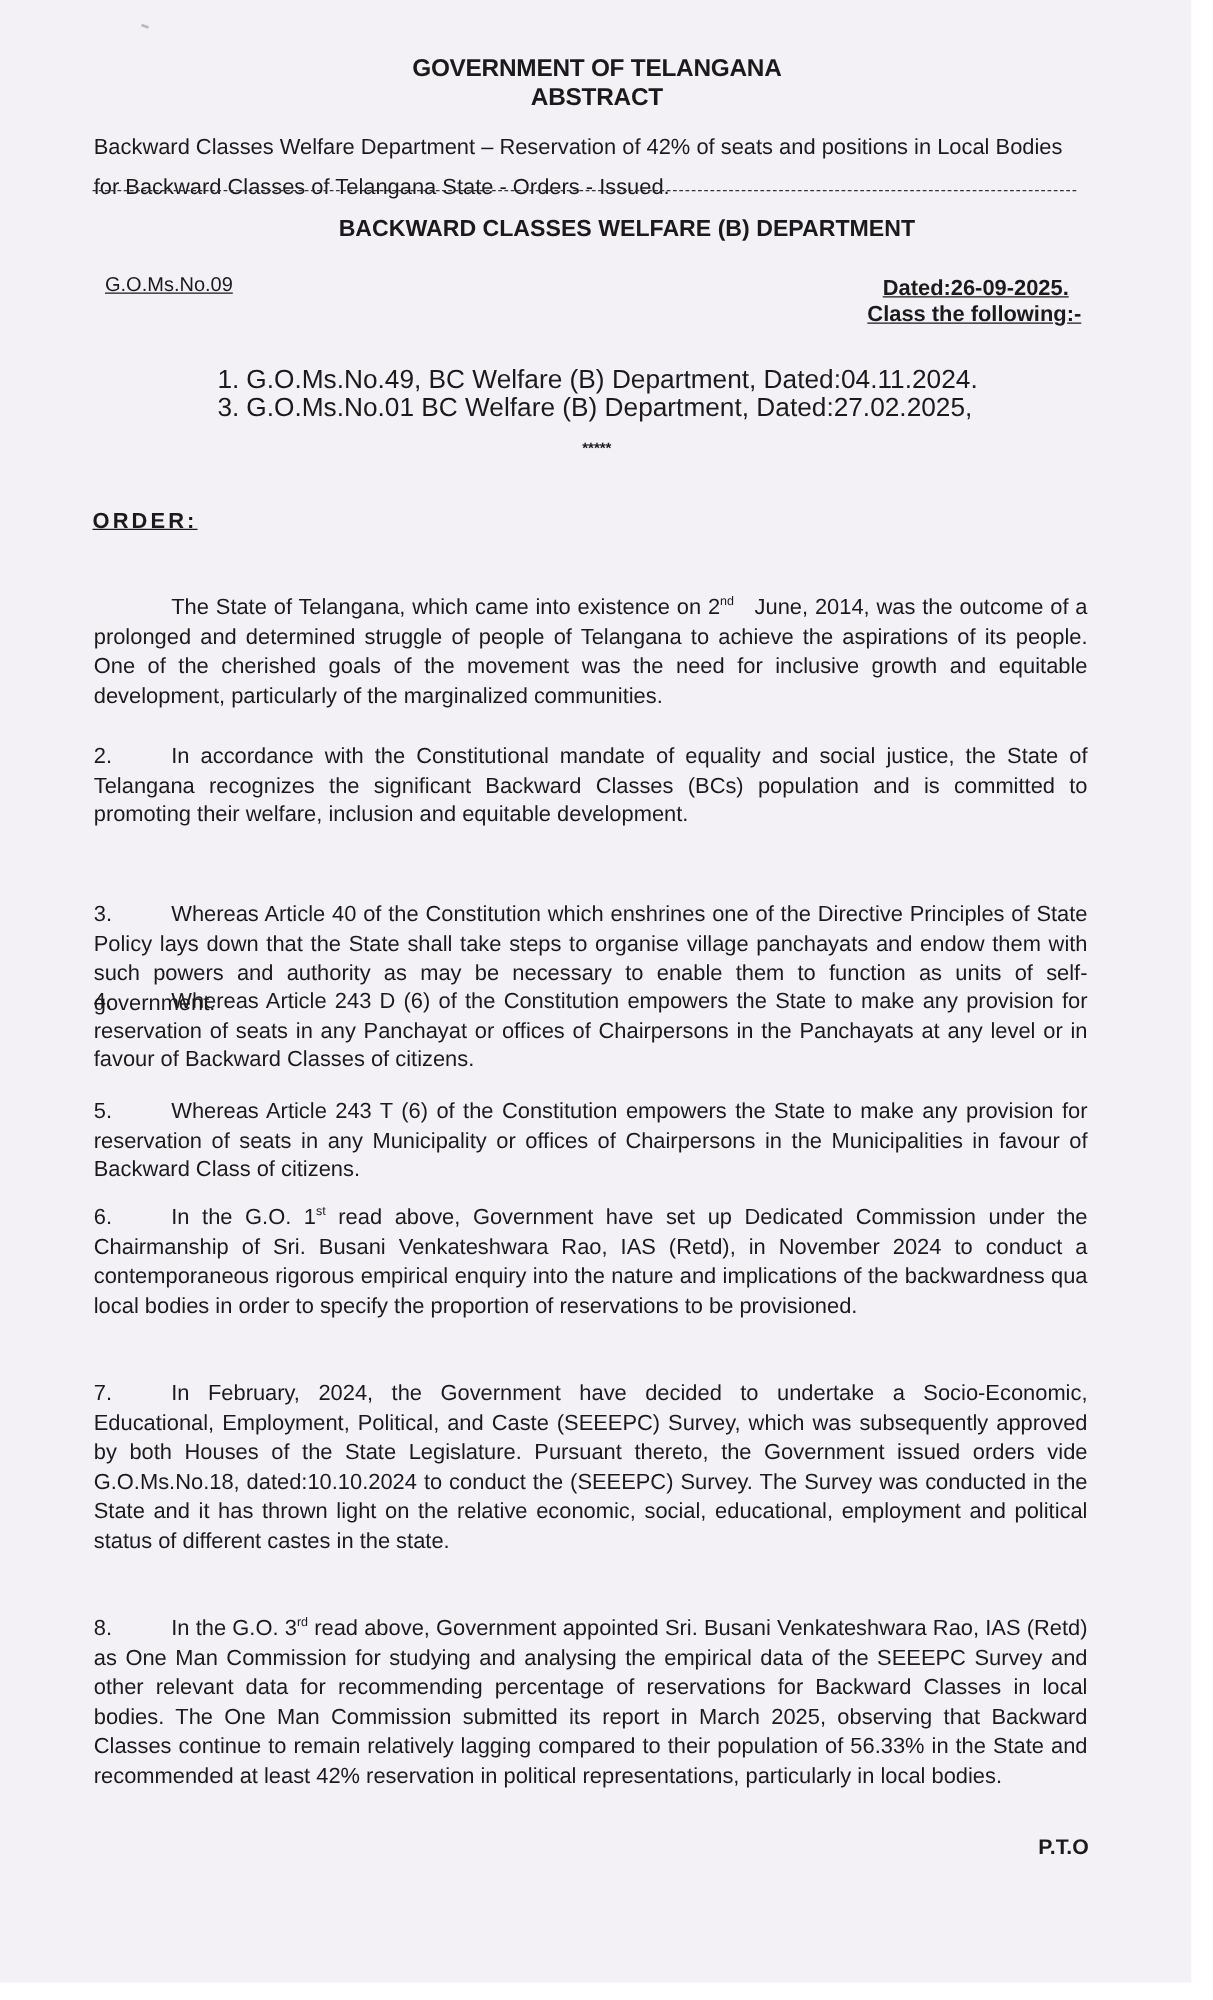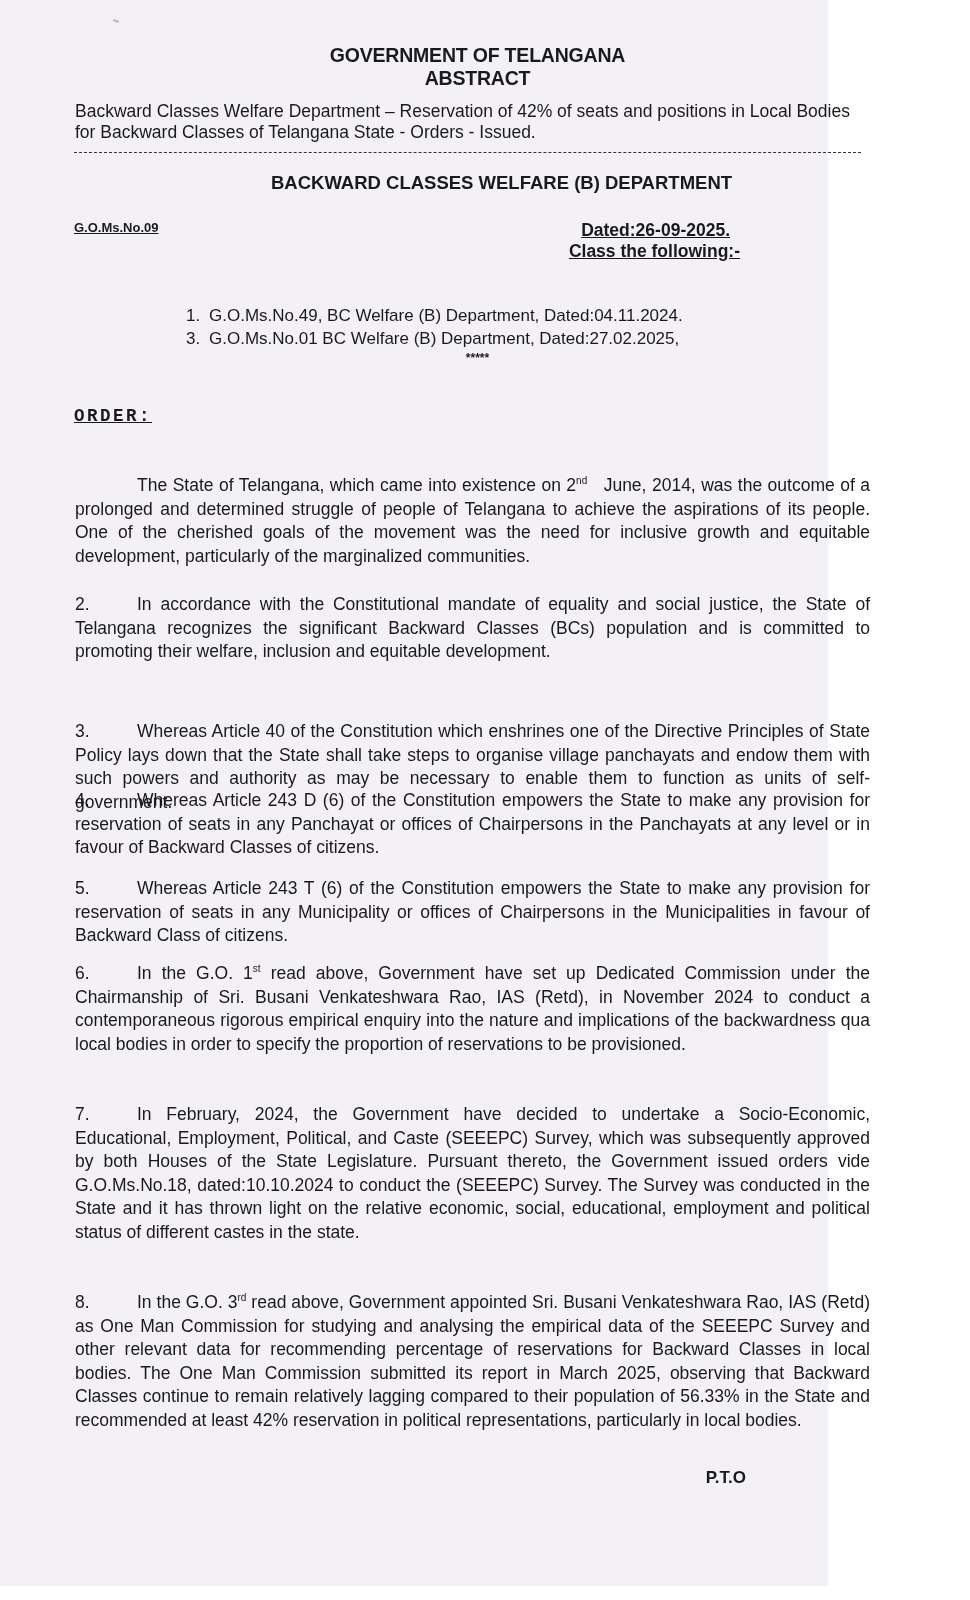--- a/index.html
+++ b/index.html
@@ -10,99 +10,98 @@
     body {
       width: 970px;
       height: 1600px;
       position: relative;
       overflow: hidden;
     }
     .page {
       position: absolute;
       left: 0;
       top: 0;
-      width: 828px;
+      width: 953px;
       height: 1586px;
       background: #f3f1f6;
       font-family: "Liberation Sans", sans-serif;
       color: #1a1a1a;
     }
     .abs { position: absolute; }
     .center-text { text-align: center; }
     .hdr {
       font-weight: bold;
       font-size: 19.5px;
       letter-spacing: -0.2px;
       left: 0; width: 955px;
     }
     .subject {
       left: 75px;
       width: 800px;
       font-size: 17.5px;
-      line-height: 21px;
+      line-height: 32px;
     }
     .dashes {
       left: 74px;
       width: 787px;
       top: 152px;
       height: 0;
       border-top: 1.5px dashed #333;
     }
     .dept {
       font-weight: bold;
       font-size: 18.5px;
       left: 0; width: 955px; margin-left: 24px;
     }
     .go-no {
-      font-weight: bold;
-      font-size: 13px;
+      font-weight: normal;
+      font-size: 16px;
       text-decoration: underline;
-      left: 74px;
+      left: 84px;
       top: 220px;
     }
     .dated {
       font-weight: bold;
       font-size: 17.5px;
       text-decoration: underline;
       right: 98px;
       top: 220px;
       text-align: right;
     }
     .read-following {
       font-weight: bold;
       font-size: 17.5px;
       text-decoration: underline;
       right: 88px;
       top: 241px;
     }
     .refs {
       left: 170px;
       top: 288px;
-      font-size: 17px;
+      font-size: 21px;
       line-height: 23px;
-      margin: 16px;
+      margin: 4px;
       padding: 0;
       list-style: none;
     }
     .refs li { white-space: nowrap; }
     .refs .num { display: inline-block; width: 23px; }
     .stars {
       left: 0; width: 955px;
       top: 351px;
       font-size: 12px;
       font-weight: bold;
     }
     .order-head {
       left: 74px;
       top: 406px;
       font-weight: bold;
       font-size: 17.5px;
       letter-spacing: 2.5px;
       text-decoration: underline;
-      font-family: Liberation Mono, monospace;
     }
     .para {
       left: 75px;
       width: 795px;
       font-size: 17.5px;
       line-height: 23.5px;
       text-align: justify;
     }
     .para .pnum {
       display: inline-block;

